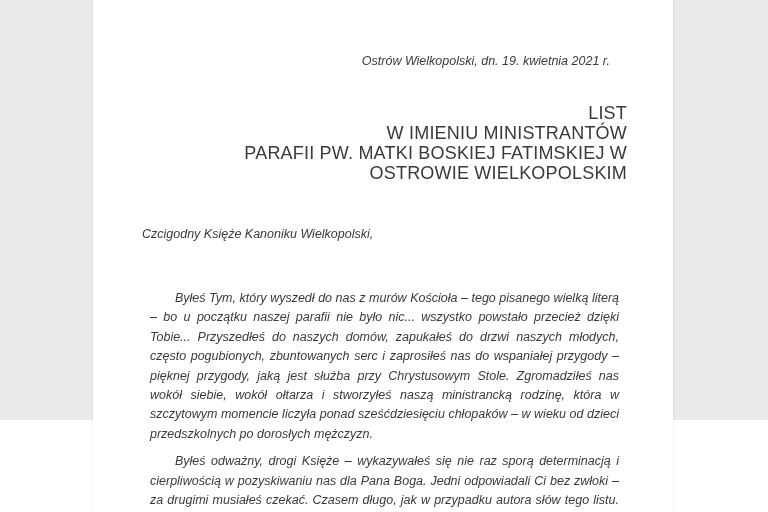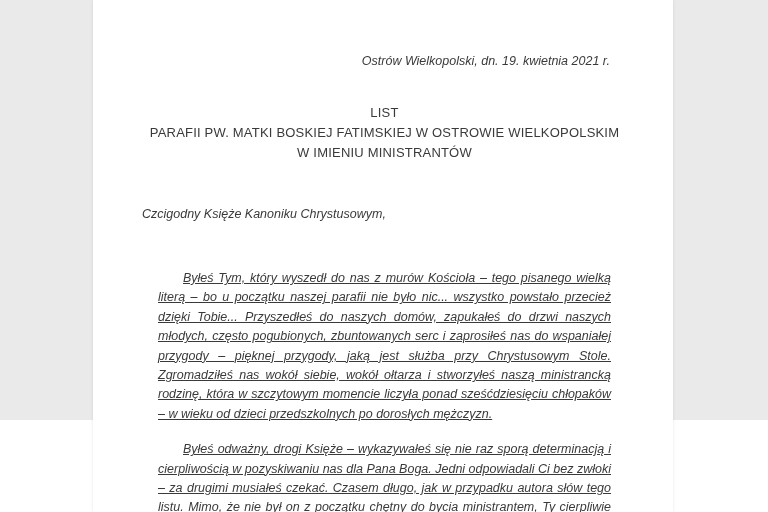--- a/index.html
+++ b/index.html
@@ -37,61 +37,60 @@
     margin-top: 53px;
     padding-right: 17px;
     text-align: right;
     font-style: italic;
     font-size: 12.5px;
     line-height: 16px;
     white-space: nowrap;
   }
   .title-block {
     margin-top: 34px;
-    text-align: center;
-    font-size: 13px;
+    text-align: right;
+    font-size: 18px;
     line-height: 20px;
     letter-spacing: 0.2px;
   }
   .salutation {
     margin-top: 42px;
     font-style: italic;
     font-size: 12.5px;
     line-height: 19px;
   }
   .letter-body {
     margin-top: 45px;
     font-style: italic;
     font-size: 12.5px;
     line-height: 19.4px;
     text-align: justify;
   }
   .letter-body p {
-    margin: 16px;
+    margin: 8px;
     text-indent: 25px;
-    text-decoration: underline;
   }
 </style>
 </head>
 <body>
 
 <div class="canvas">
   <div class="page">
     <div class="content">
 
       <div class="dateline">Ostrów Wielkopolski, dn. 19. kwietnia 2021 r.</div>
 
       <div class="title-block">
         <div>LIST</div>
+        <div>W IMIENIU MINISTRANTÓW</div>
         <div>PARAFII PW. MATKI BOSKIEJ FATIMSKIEJ W OSTROWIE WIELKOPOLSKIM</div>
-        <div>W IMIENIU MINISTRANTÓW</div>
       </div>
 
       <div class="salutation">
-        <div>Czcigodny Księże Kanoniku Chrystusowym,</div>
+        <div>Czcigodny Księże Kanoniku Wielkopolski,</div>
       </div>
 
       <div class="letter-body">
         <p>Byłeś Tym, który wyszedł do nas z murów Kościoła – tego pisanego wielką literą – bo u początku naszej parafii nie było nic... wszystko powstało przecież dzięki Tobie... Przyszedłeś do naszych domów, zapukałeś do drzwi naszych młodych, często pogubionych, zbuntowanych serc i zaprosiłeś nas do wspaniałej przygody – pięknej przygody, jaką jest służba przy Chrystusowym Stole. Zgromadziłeś nas wokół siebie, wokół ołtarza i stworzyłeś naszą ministrancką rodzinę, która w szczytowym momencie liczyła ponad sześćdziesięciu chłopaków – w wieku od dzieci przedszkolnych po dorosłych mężczyzn.</p>
         <p>Byłeś odważny, drogi Księże – wykazywałeś się nie raz sporą determinacją i cierpliwością w pozyskiwaniu nas dla Pana Boga. Jedni odpowiadali Ci bez zwłoki – za drugimi musiałeś czekać. Czasem długo, jak w przypadku autora słów tego listu. Mimo, że nie był on z początku chętny do bycia ministrantem, Ty cierpliwie nawoływałeś</p>
       </div>
 
     </div>
   </div>
 </div>

